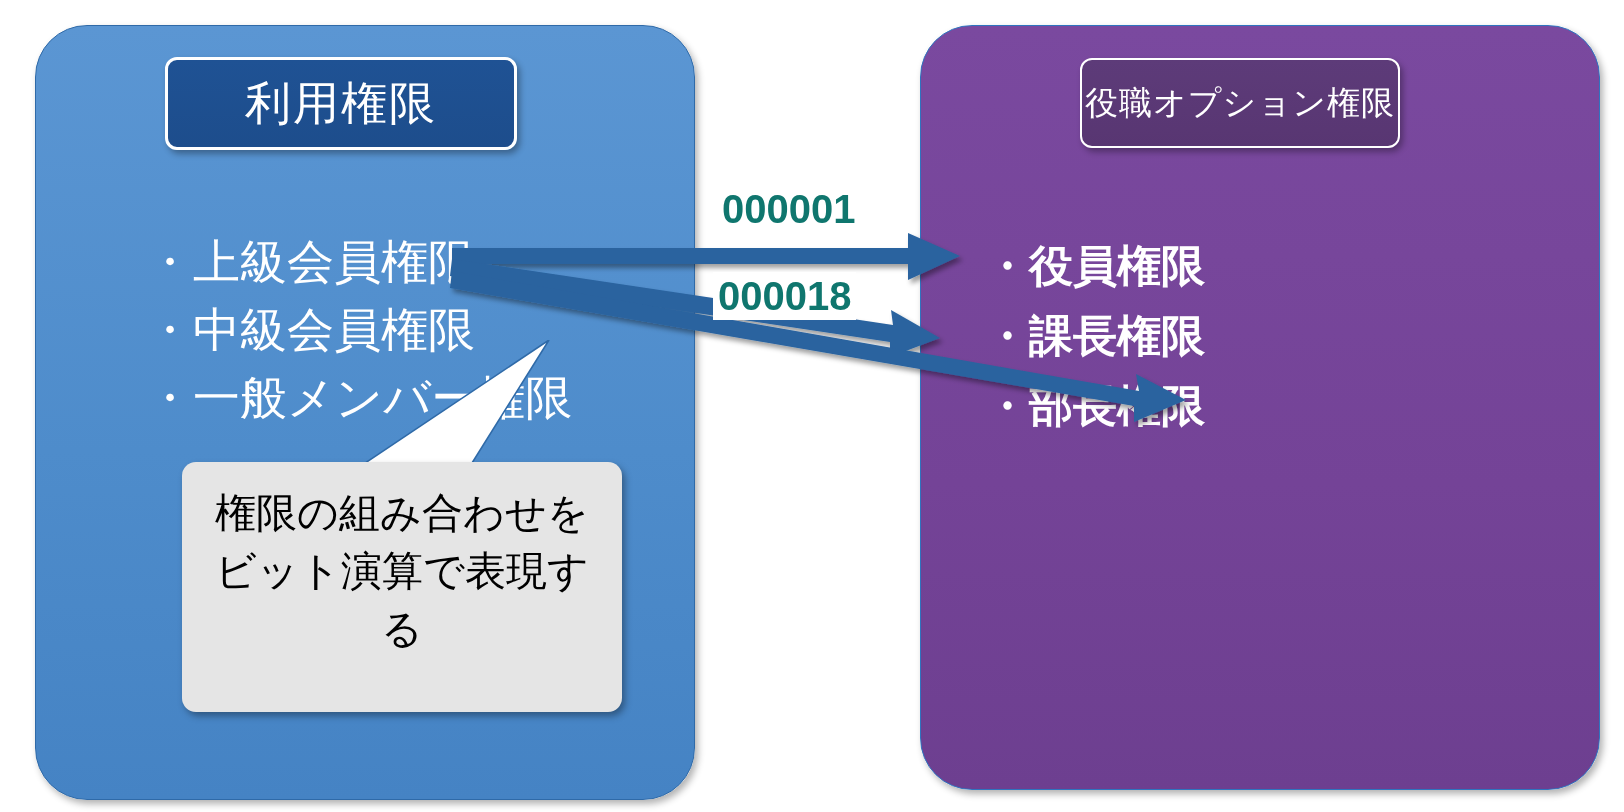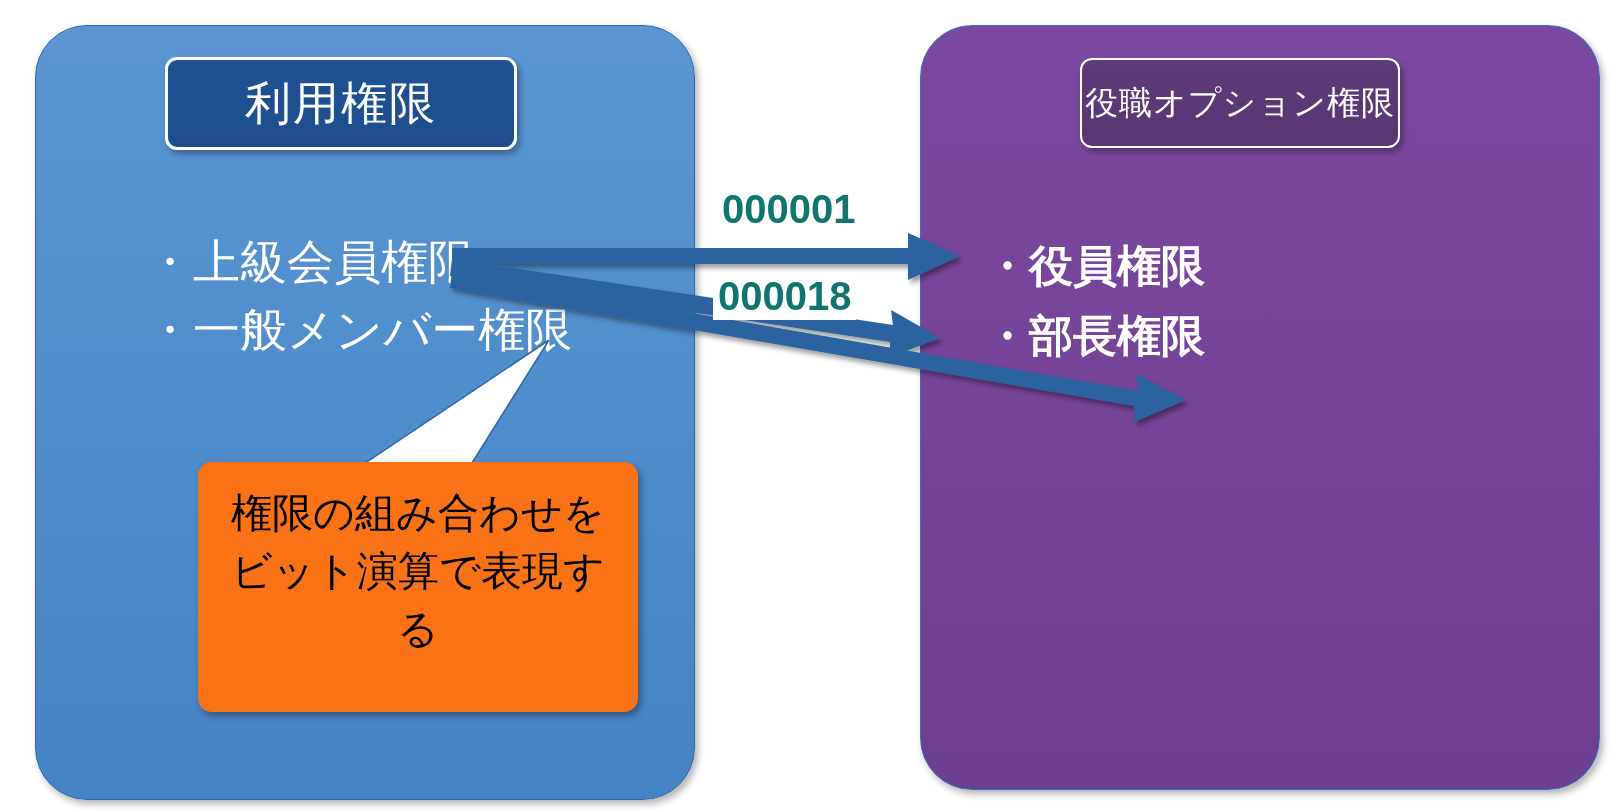--- a/index.html
+++ b/index.html
@@ -134,28 +134,27 @@
   #bit-label-2 { left: 716px; top: 361px; }
 
   
   #callout {
     position: absolute;
     left: 182px;
     top: 462px;
     width: 440px;
     height: 250px;
     box-sizing: border-box;
-    background: #f97316;
+    background: #e5e5e5;
     border-radius: 14px;
     box-shadow: 3px 4px 7px rgba(0,0,0,0.35);
     display: flex;
     align-items: flex-start;
     justify-content: center;
     padding: 22px 16px 0 16px;
-    margin-left: 16px;
   }
   #callout-text {
     color: #000000;
     font-size: 41px;
     line-height: 58px;
     text-align: center;
     width: 100%;
   }
   #callout-tail {
     position: absolute;
@@ -174,25 +173,27 @@
   <div class="panel" id="panel-usage"></div>
 
   <div class="panel" id="panel-position"></div>
 
   <div class="badge" id="badge-usage">利用権限</div>
 
   <div class="badge" id="badge-position">役職オプション権限</div>
 
   <ul class="perm-list" id="list-usage">
     <li>・上級会員権限</li>
+    <li>・中級会員権限</li>
     <li>・一般メンバー権限</li>
   </ul>
 
   <ul class="perm-list" id="list-position">
     <li>・役員権限</li>
+    <li>・課長権限</li>
     <li>・部長権限</li>
   </ul>
 
   <svg id="arrow-layer" viewBox="0 0 1624 812">
     <defs>
       <filter id="arrowShadow" x="-20%" y="-60%" width="160%" height="260%">
         <feDropShadow dx="3" dy="4" stdDeviation="2.4" flood-color="#000000" flood-opacity="0.38"></feDropShadow>
       </filter>
     </defs>
 

